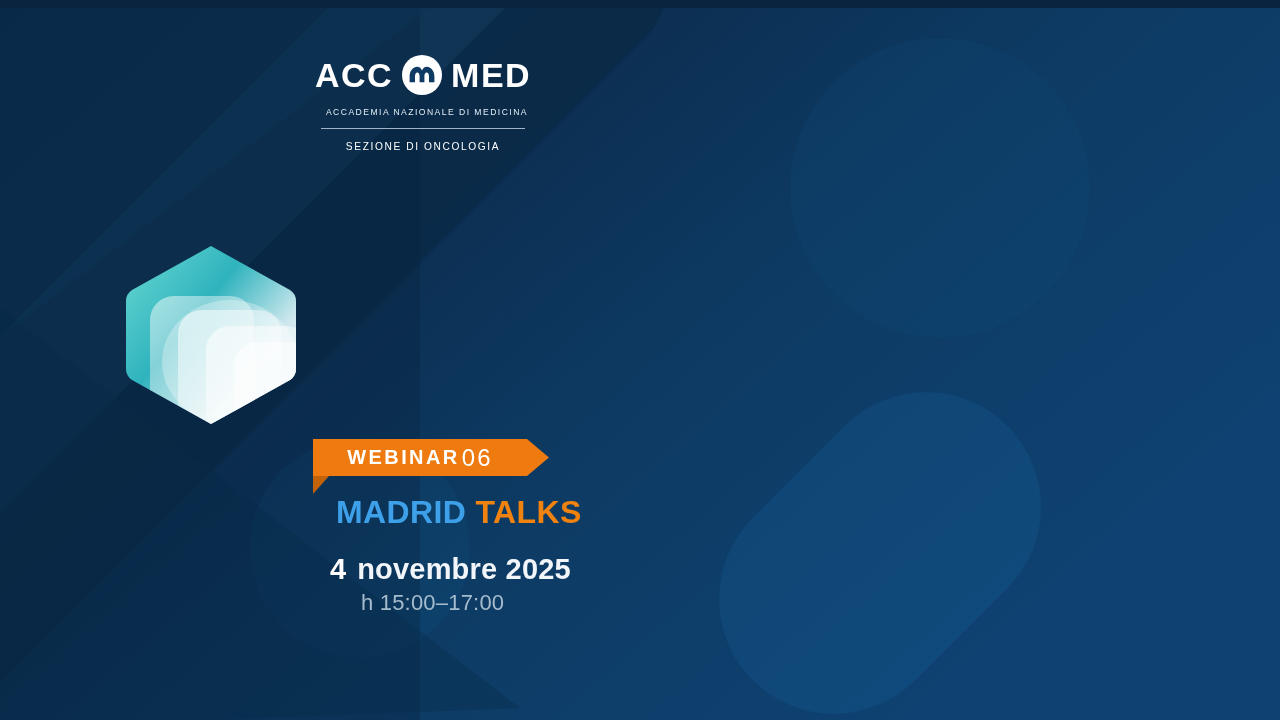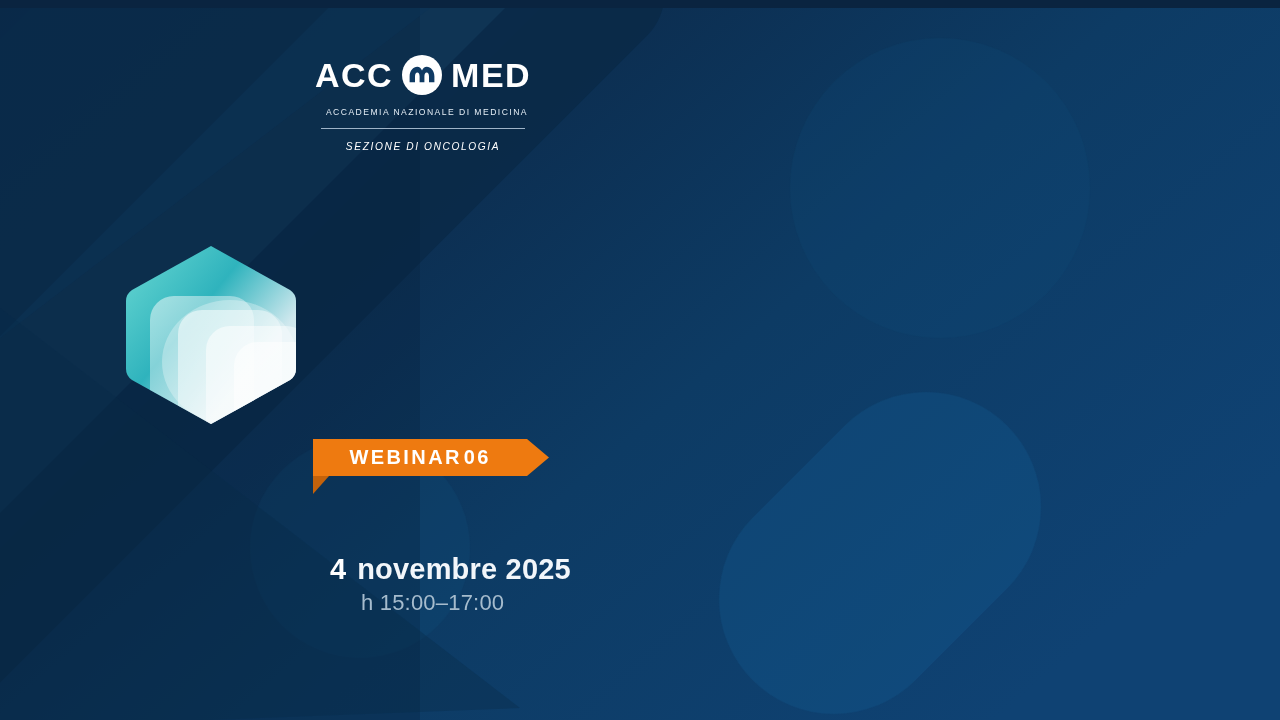--- a/index.html
+++ b/index.html
@@ -57,21 +57,20 @@
     height:1px;
     background:#9fb4c8;
     margin:11px 3px 0 3px;
   }
   #accmed-section {
     color:#ffffff;
     font-size:10.2px;
     letter-spacing:1.6px;
     margin-top:12px;
     white-space:nowrap;
-    font-style:italic;
   }
 
   
   #hexmark {
     position:absolute;
     left:122px; top:236px;
     width:178px; height:182px;
     z-index:5;
   }
   #hexmark svg { display:block; width:100%; height:100%; }
@@ -106,21 +105,21 @@
     left:0; top:0;
     width:214px; height:37px;
     display:flex;
     align-items:center;
     justify-content:center;
     gap:2px;
     color:#ffffff;
     white-space:nowrap;
   }
   #ribbon-label { font-size:20px; font-weight:bold; letter-spacing:2.4px; }
-  #ribbon-number { font-size:20px; font-weight:bold; letter-spacing:2.2px; }
+  #ribbon-number { font-size:24px; font-weight:normal; letter-spacing:2.2px; }
 
   
   #talks {
     position:absolute;
     left:336px; top:486px;
     z-index:6;
     font-size:32px;
     font-weight:bold;
     letter-spacing:0.4px;
     white-space:nowrap;
@@ -281,20 +280,23 @@
         <polygon points="0,37 0,55 16,37" fill="#c4620a"></polygon>
         <path d="M0 0 L214 0 L236 18.5 L214 37 L0 37 Z" fill="#ee7a10"></path>
       </svg>
       <div id="ribbon-text">
         <span id="ribbon-label">WEBINAR</span>
         <span id="ribbon-number">06</span>
       </div>
     </div>
   </div>
 
+  <div id="talks">
+    <span id="talks-city">MADRID</span><span id="talks-word">TALKS</span>
+  </div>
 
   <div id="dateblock">
     <div id="date-line">
       <span id="date-day">4</span>
       <span id="date-rest">novembre 2025</span>
     </div>
     <div id="time-line">h 15:00–17:00</div>
   </div>
 
 </div>

